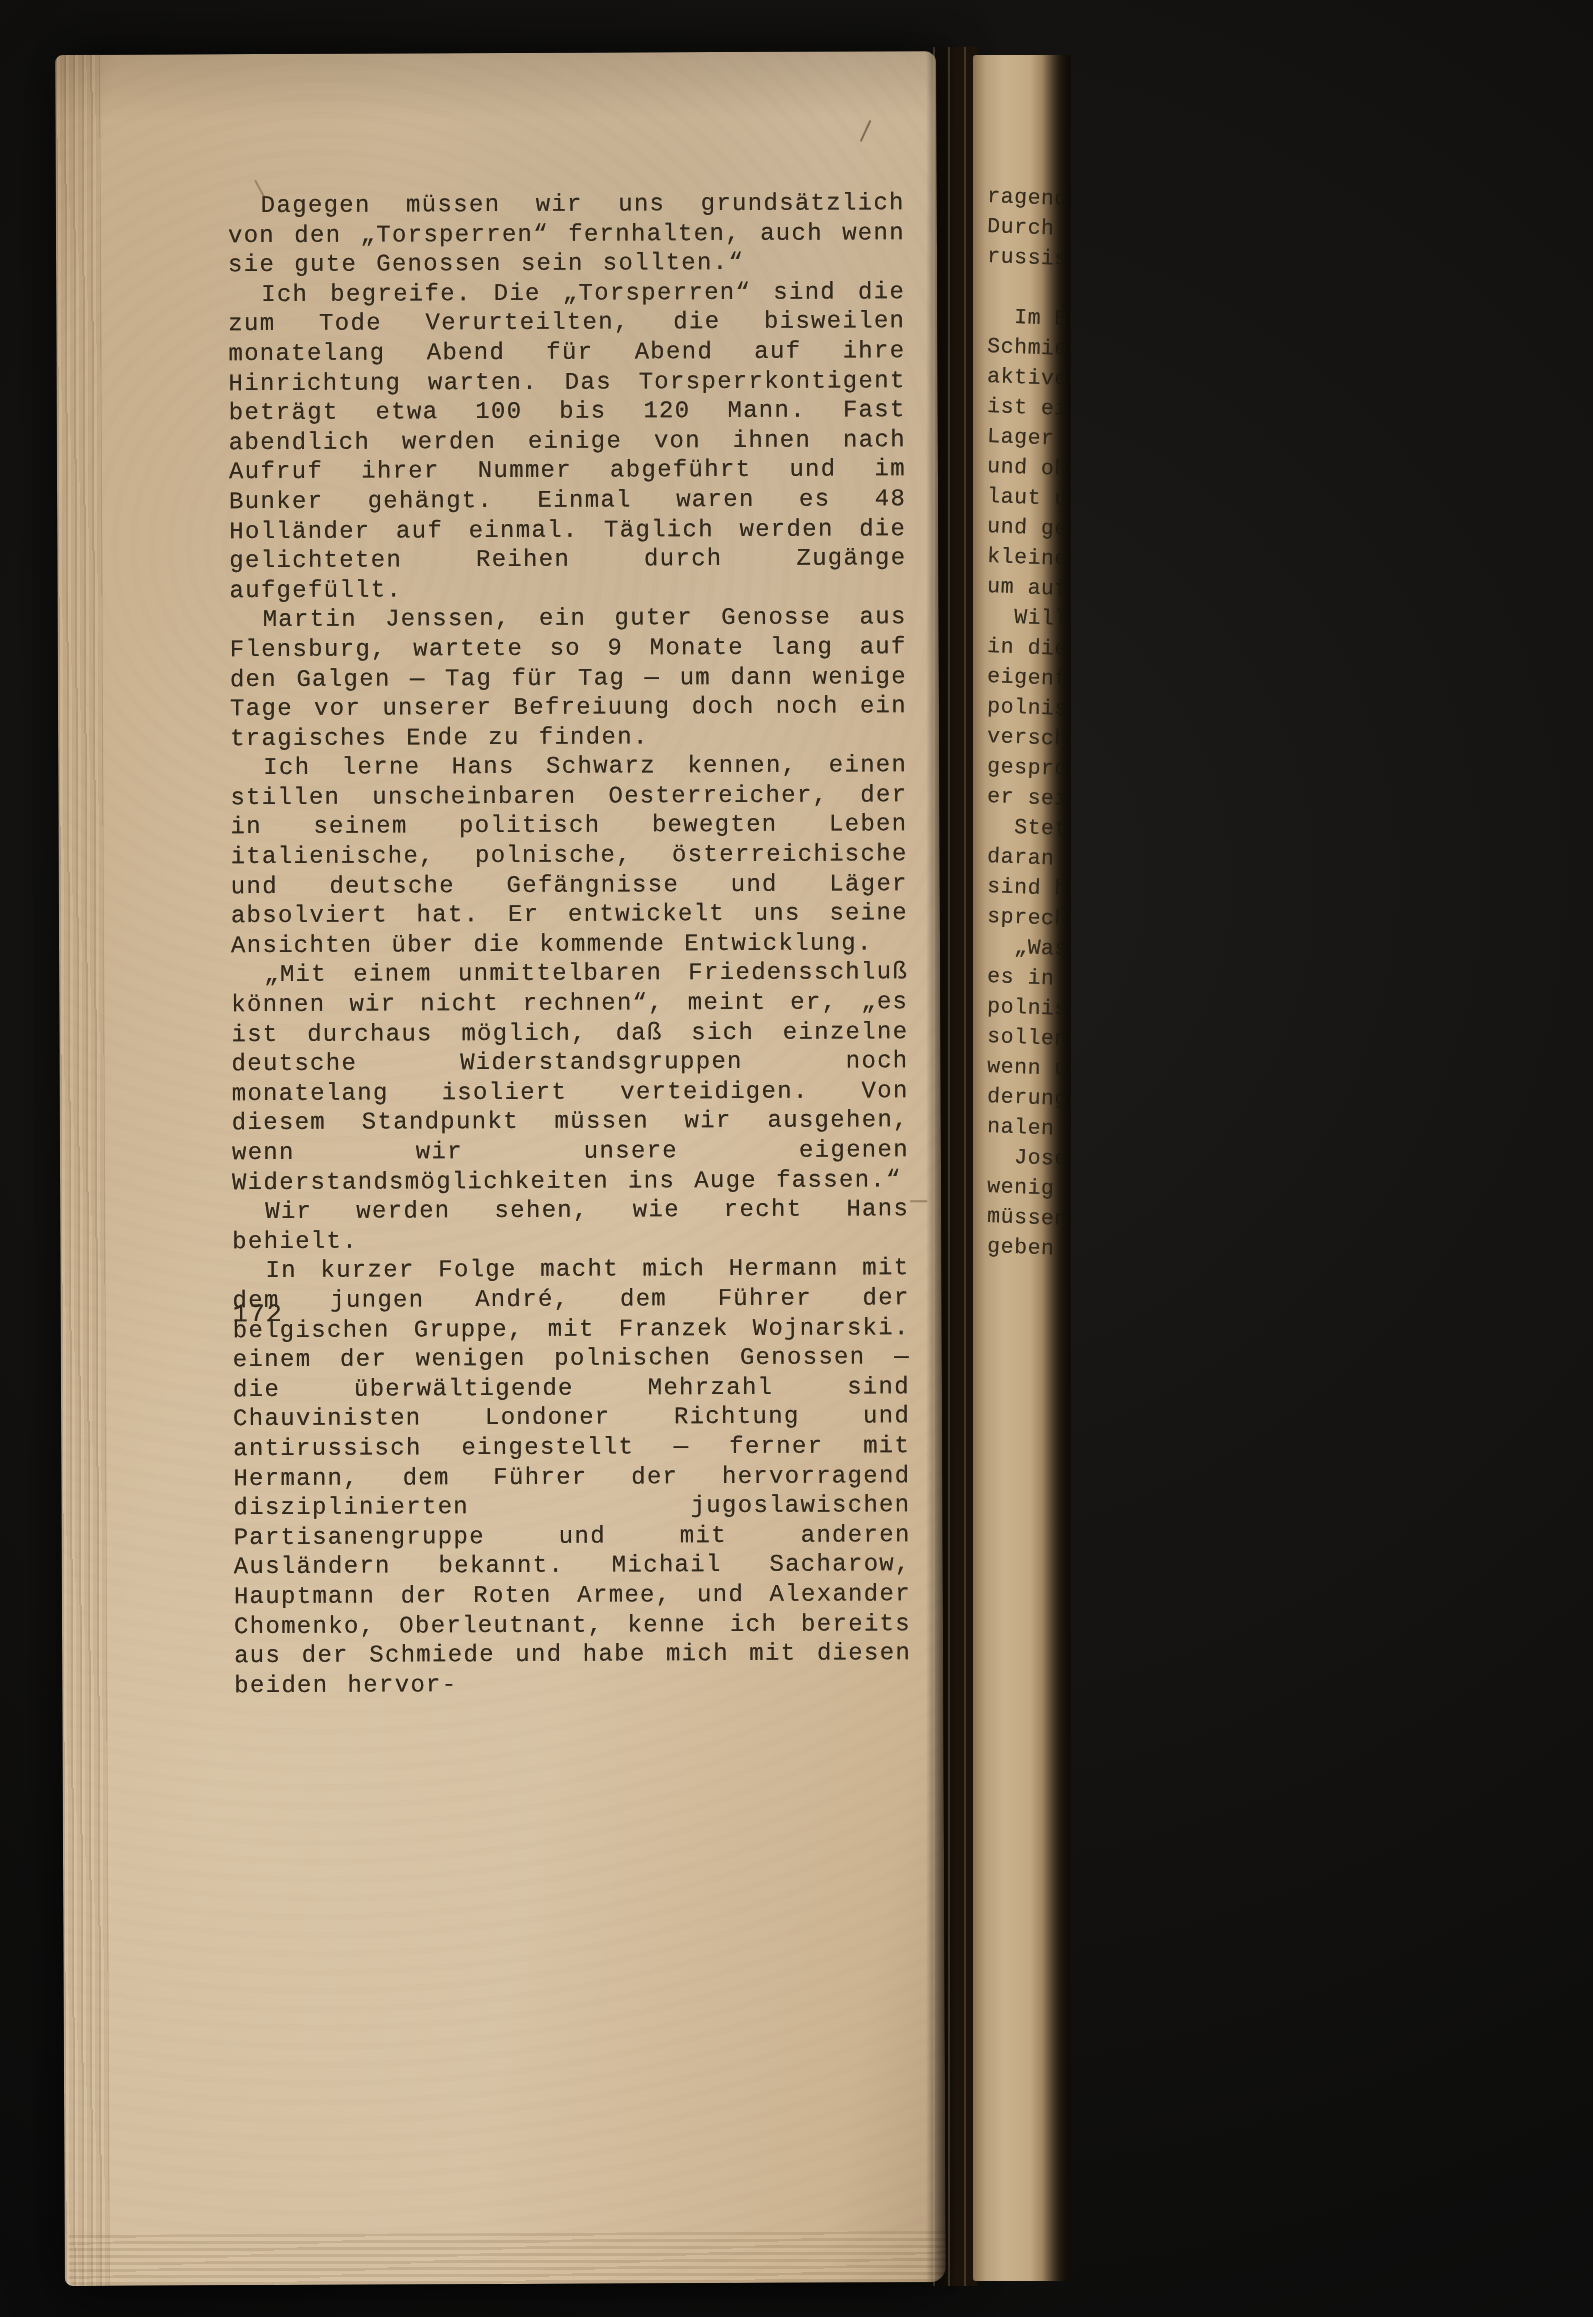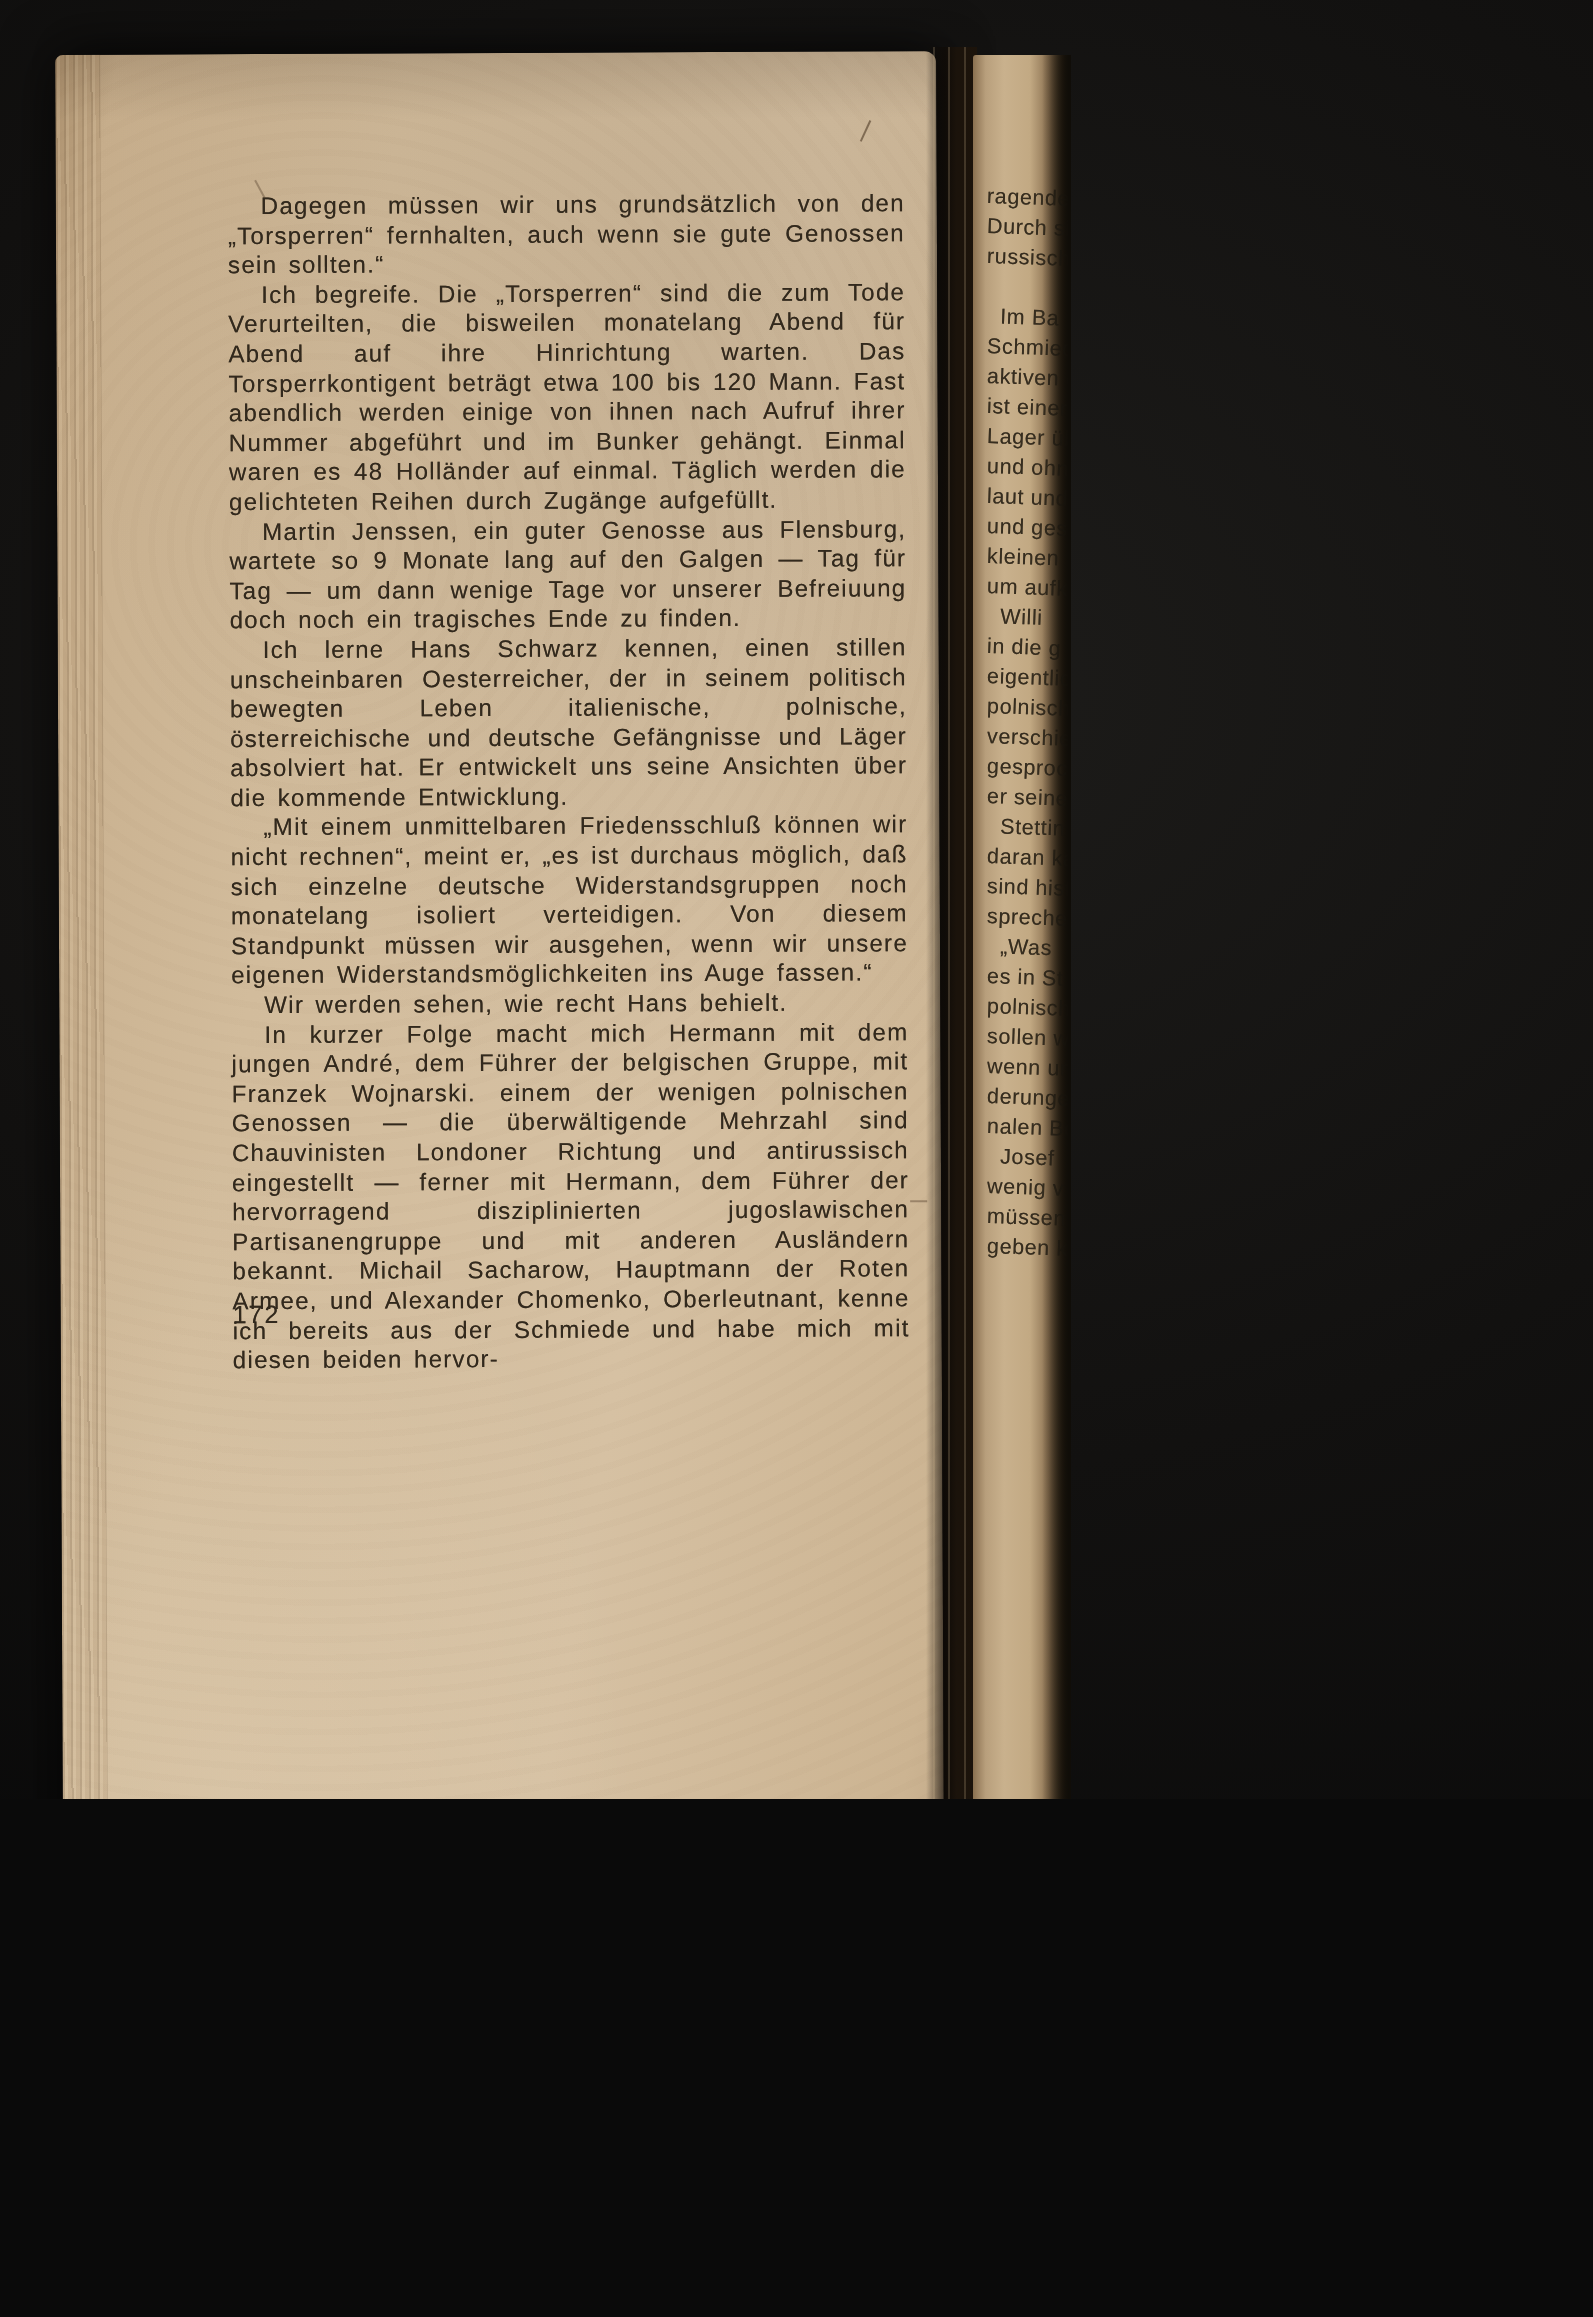--- a/index.html
+++ b/index.html
@@ -1,23 +1,23 @@
 <!DOCTYPE html>
 <html><head>
 <meta charset="utf-8">
 <style>
   html, body { margin: 0; padding: 0; background: #0a0a0a; }
   .stage {
     position: relative;
     width: 1594px;
-    height: 1799px;
+    height: 2317px;
     overflow: hidden;
     background:
       radial-gradient(ellipse 120% 80% at 55% 38%, #1d1c1a 0%, #121110 55%, #0a0a0a 100%);
-    font-family: Liberation Sans, sans-serif;
+    font-family: Liberation Mono, monospace;
   }
 
   
   .left-page {
     position: absolute;
     left: 60px; top: 53px;
     width: 881px; height: 2231px;
     transform: rotate(-0.25deg);
     border-radius: 7.8px 11.7px 15.6px 7.8px;
     background:

